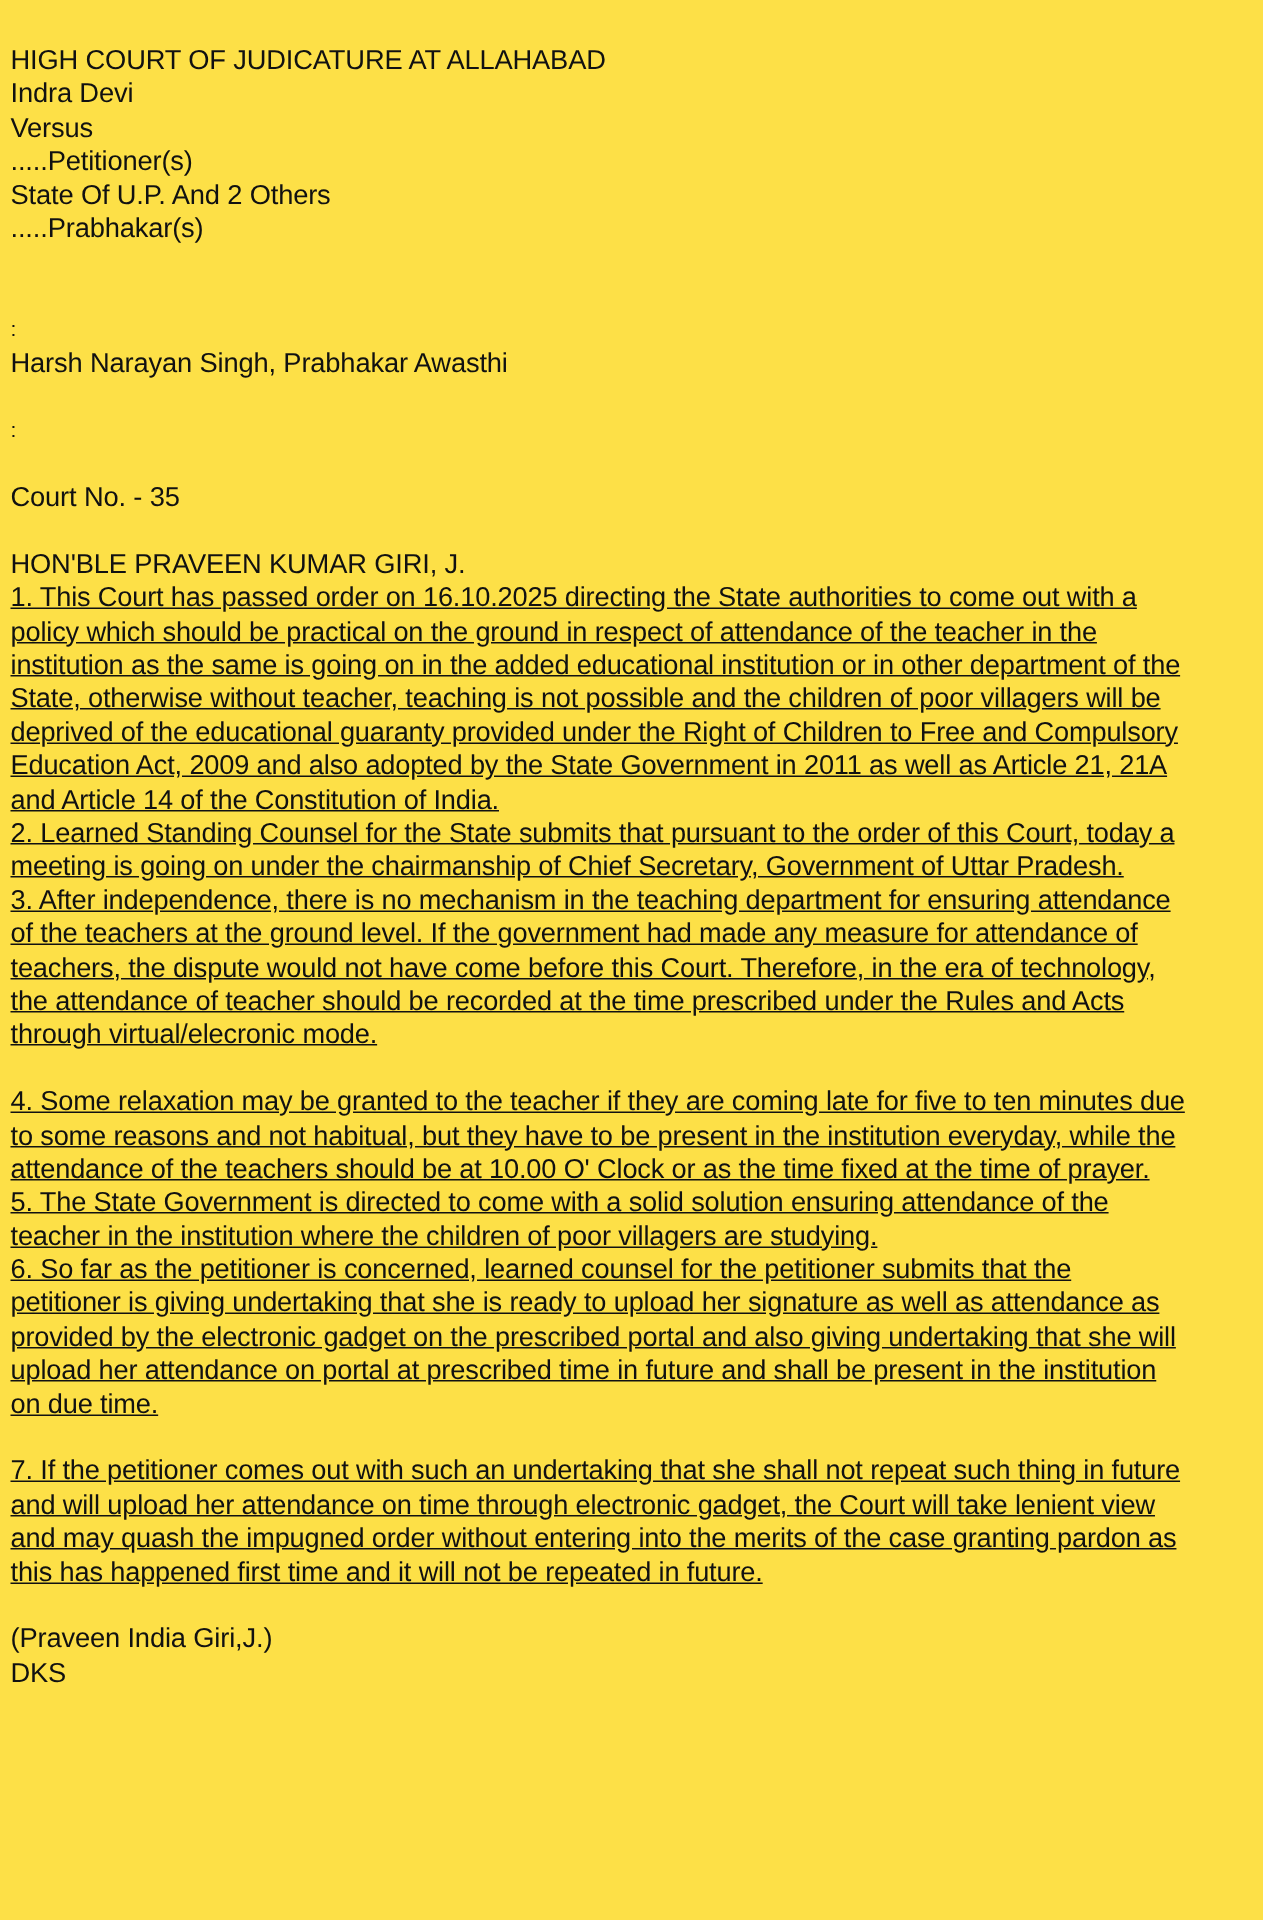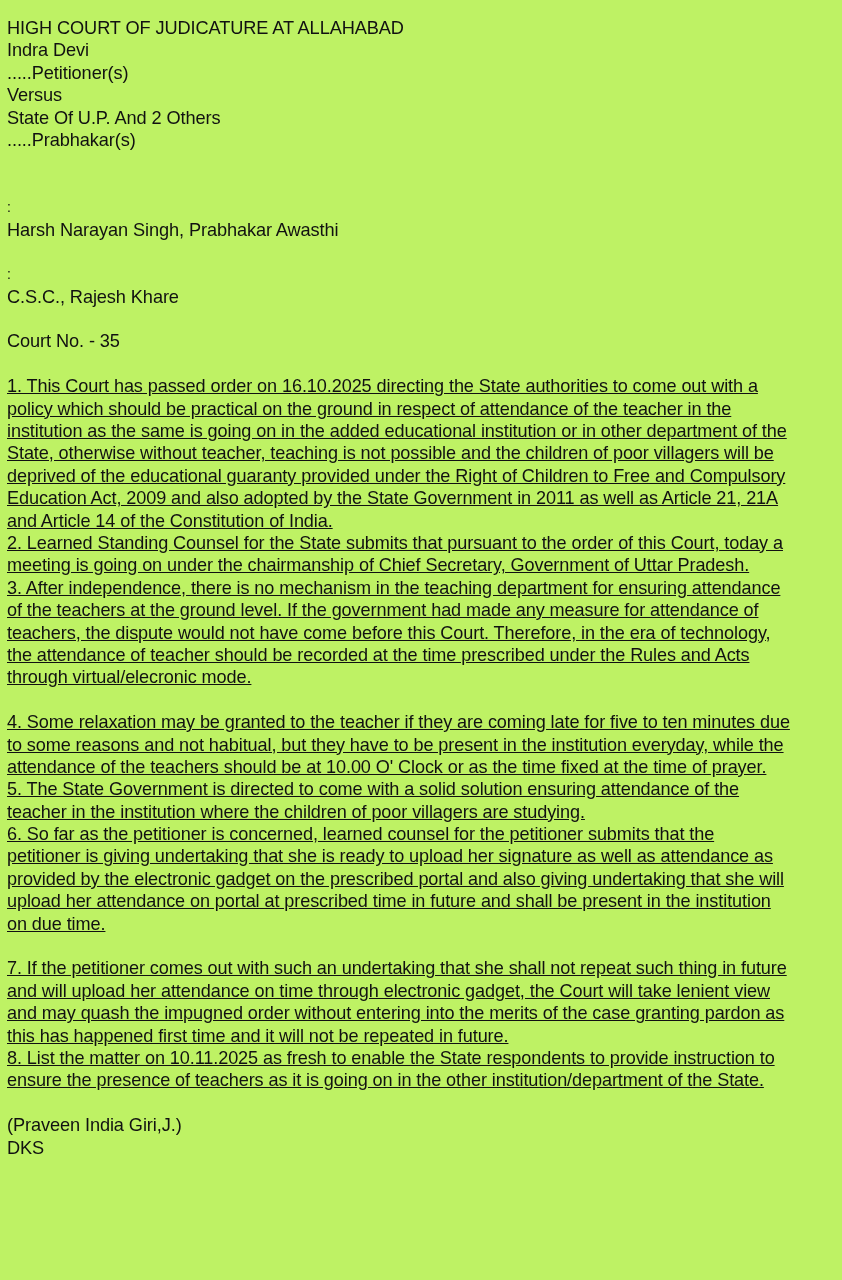--- a/index.html
+++ b/index.html
@@ -9,26 +9,26 @@
     }
     body {
       width: 842px;
       height: 1280px;
       overflow: hidden;
     }
     .page {
       position: relative;
       width: 842px;
       height: 1280px;
-      background: #bef264;
+      background: #fde047;
       color: #111111;
       font-family: "Liberation Sans", sans-serif;
       font-size: 18.2px;
       line-height: 22.4px;
-      padding: 17px 0 0 7px;
+      padding: 29px 0 0 7px;
       box-sizing: border-box;
       letter-spacing: -0.1px;
     }
     .line {
       display: block;
       white-space: pre;
       height: 22.4px;
     }
     .blank {
       display: block;
@@ -52,40 +52,40 @@
     }
   </style>
 </head>
 <body>
 
 <div class="page">
 
   <div>
     <span class="line">HIGH COURT OF JUDICATURE AT ALLAHABAD</span>
     <span class="line">Indra Devi</span>
+    <span class="line">Versus</span>
     <span class="line">.....Petitioner(s)</span>
-    <span class="line">Versus</span>
     <span class="line">State Of U.P. And 2 Others</span>
     <span class="line">.....Prabhakar(s)</span>
   </div>
 
   <span class="blank"></span>
   <span class="blank"></span>
 
   <div>
     <span class="colon">:</span>
     <span class="line">Harsh Narayan Singh, Prabhakar Awasthi</span>
     <span class="blank"></span>
     <span class="colon">:</span>
-    <span class="line">C.S.C., Rajesh Khare</span>
   </div>
 
   <span class="blank"></span>
   <span class="line">Court No. - 35</span>
   <span class="blank"></span>
+  <span class="line">HON'BLE PRAVEEN KUMAR GIRI, J.</span>
 
   <div>
     <div class="para">
         <span class="pl" style="transform: scaleX(0.9952);">1. This Court has passed order on 16.10.2025 directing the State authorities to come out with a</span>
         <span class="pl" style="transform: scaleX(0.9952);">policy which should be practical on the ground in respect of attendance of the teacher in the</span>
         <span class="pl" style="transform: scaleX(0.9952);">institution as the same is going on in the added educational institution or in other department of the</span>
         <span class="pl" style="transform: scaleX(0.9952);">State, otherwise without teacher, teaching is not possible and the children of poor villagers will be</span>
         <span class="pl" style="transform: scaleX(0.9952);">deprived of the educational guaranty provided under the Right of Children to Free and Compulsory</span>
         <span class="pl" style="transform: scaleX(0.9952);">Education Act, 2009 and also adopted by the State Government in 2011 as well as Article 21, 21A</span>
         <span class="pl" style="transform: scaleX(0.9952);">and Article 14 of the Constitution of India.</span>
@@ -118,24 +118,20 @@
         <span class="pl" style="transform: scaleX(0.9952);">upload her attendance on portal at prescribed time in future and shall be present in the institution</span>
         <span class="pl" style="transform: scaleX(0.9952);">on due time.</span>
       </div>
     <span class="blank"></span>
     <div class="para">
         <span class="pl" style="transform: scaleX(0.9952);">7. If the petitioner comes out with such an undertaking that she shall not repeat such thing in future</span>
         <span class="pl" style="transform: scaleX(0.9952);">and will upload her attendance on time through electronic gadget, the Court will take lenient view</span>
         <span class="pl" style="transform: scaleX(0.9952);">and may quash the impugned order without entering into the merits of the case granting pardon as</span>
         <span class="pl" style="transform: scaleX(0.9952);">this has happened first time and it will not be repeated in future.</span>
       </div>
-    <div class="para">
-        <span class="pl" style="transform: scaleX(0.9952);">8. List the matter on 10.11.2025 as fresh to enable the State respondents to provide instruction to</span>
-        <span class="pl" style="transform: scaleX(0.9952);">ensure the presence of teachers as it is going on in the other institution/department of the State.</span>
-      </div>
   </div>
 
   <span class="blank"></span>
 
   <div>
     <span class="line">(Praveen India Giri,J.)</span>
     <span class="line">DKS</span>
   </div>
 
 </div>

